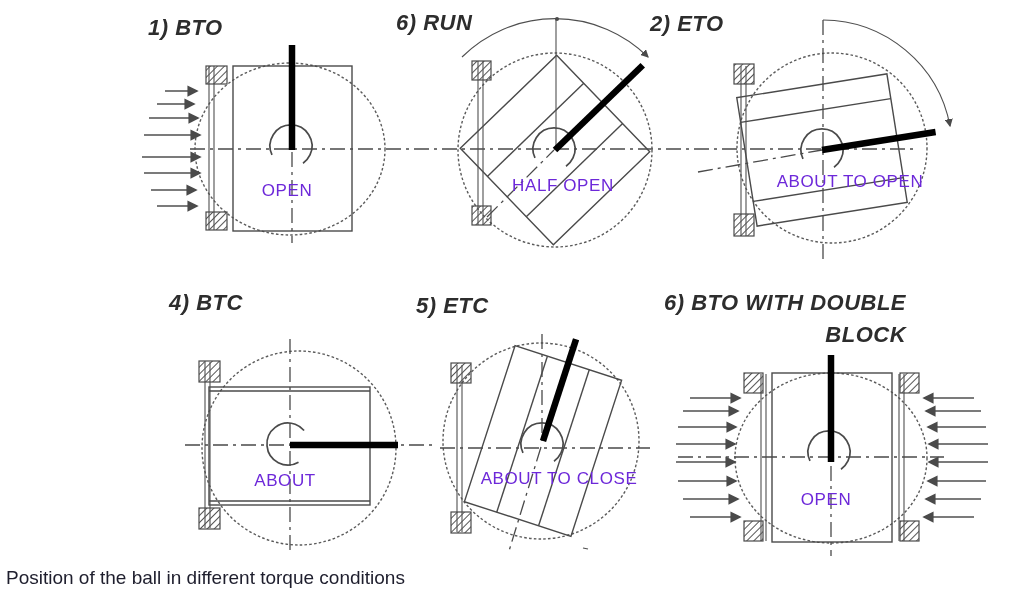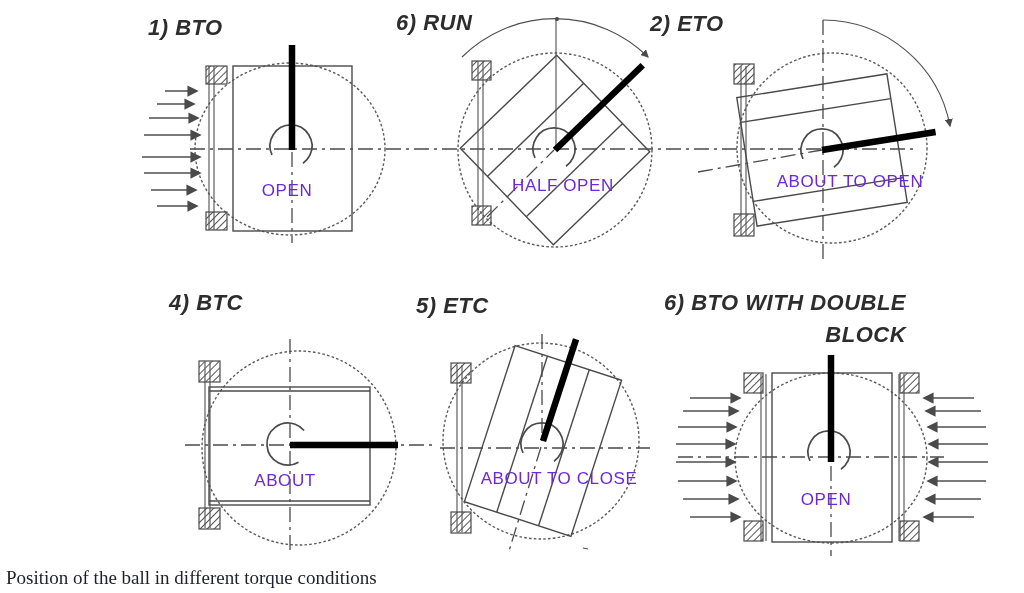--- a/index.html
+++ b/index.html
@@ -12,21 +12,21 @@
   .cl{fill:none;stroke:#4a4a4a;stroke-width:1.3;stroke-dasharray:15 5 3 5;}
   .fl{fill:none;stroke:#4f4f4f;stroke-width:1.5;}
   .handle{fill:none;stroke:#000;stroke-width:6.5;stroke-linecap:butt;}
   .rot{fill:none;stroke:#4a4a4a;stroke-width:1.7;}
   .hat{fill:url(#hatch);stroke:#4a4a4a;stroke-width:1.2;}
   .title{position:absolute;font-size:22px;font-weight:bold;color:#2d2d2d;
          letter-spacing:0.5px;white-space:nowrap;line-height:32px;font-style:italic;}
   .title .l2{margin-left:38px;text-align:right;}
   .vlabel{position:absolute;transform:translateX(-50%);font-size:17px;color:#6d28d9;
           letter-spacing:0.6px;white-space:nowrap;text-align:right;}
-  #caption{position:absolute;left:6px;top:567px;font-family:Liberation Serif, serif;
+  #caption{position:absolute;left:6px;top:567px;font-family:Liberation Sans, sans-serif;
            font-size:19px;color:#1e1e2d;}
 </style>
 </head>
 <body>
 
 <div id="canvas">
 
   <svg id="art" width="1024" height="593" viewBox="0 0 1024 593">
     <defs>
       <pattern id="hatch" patternUnits="userSpaceOnUse" width="5" height="5" patternTransform="rotate(45)">

